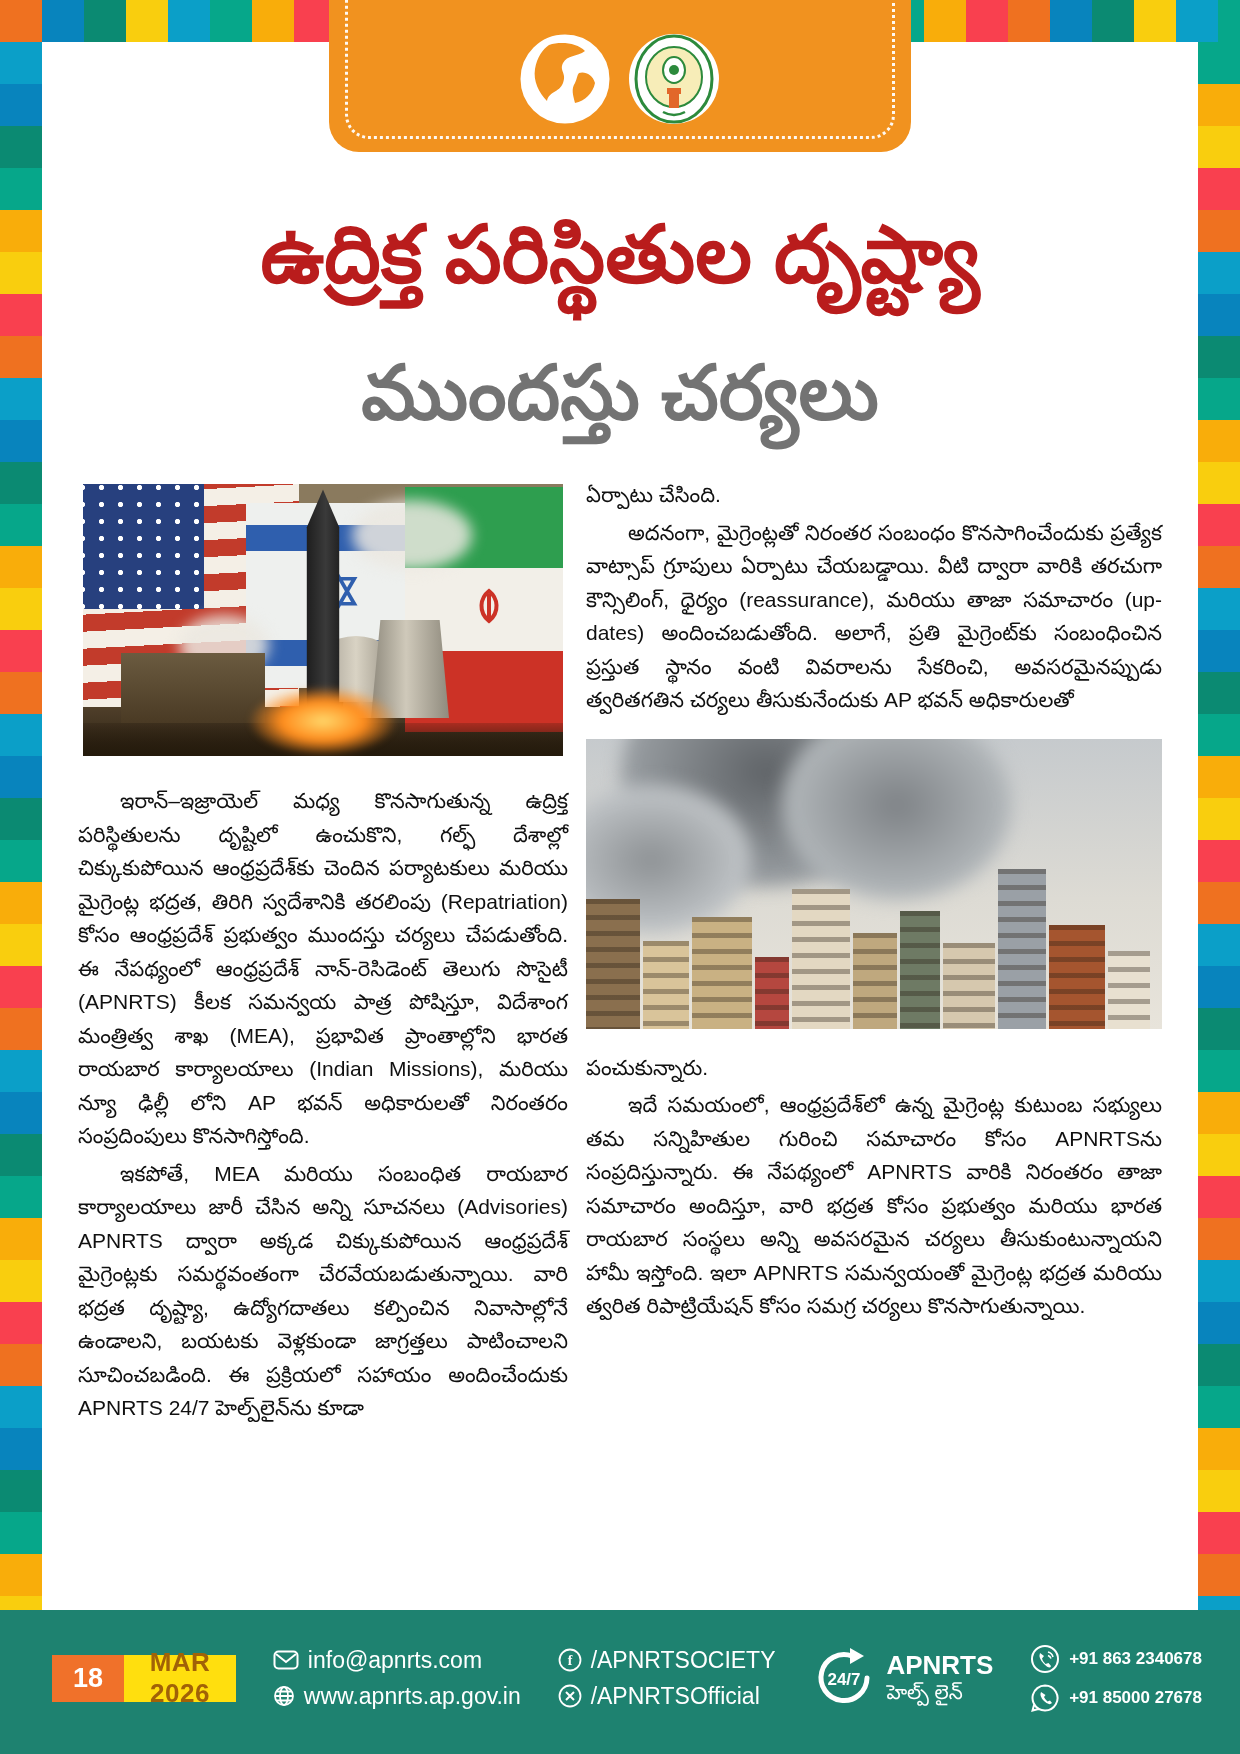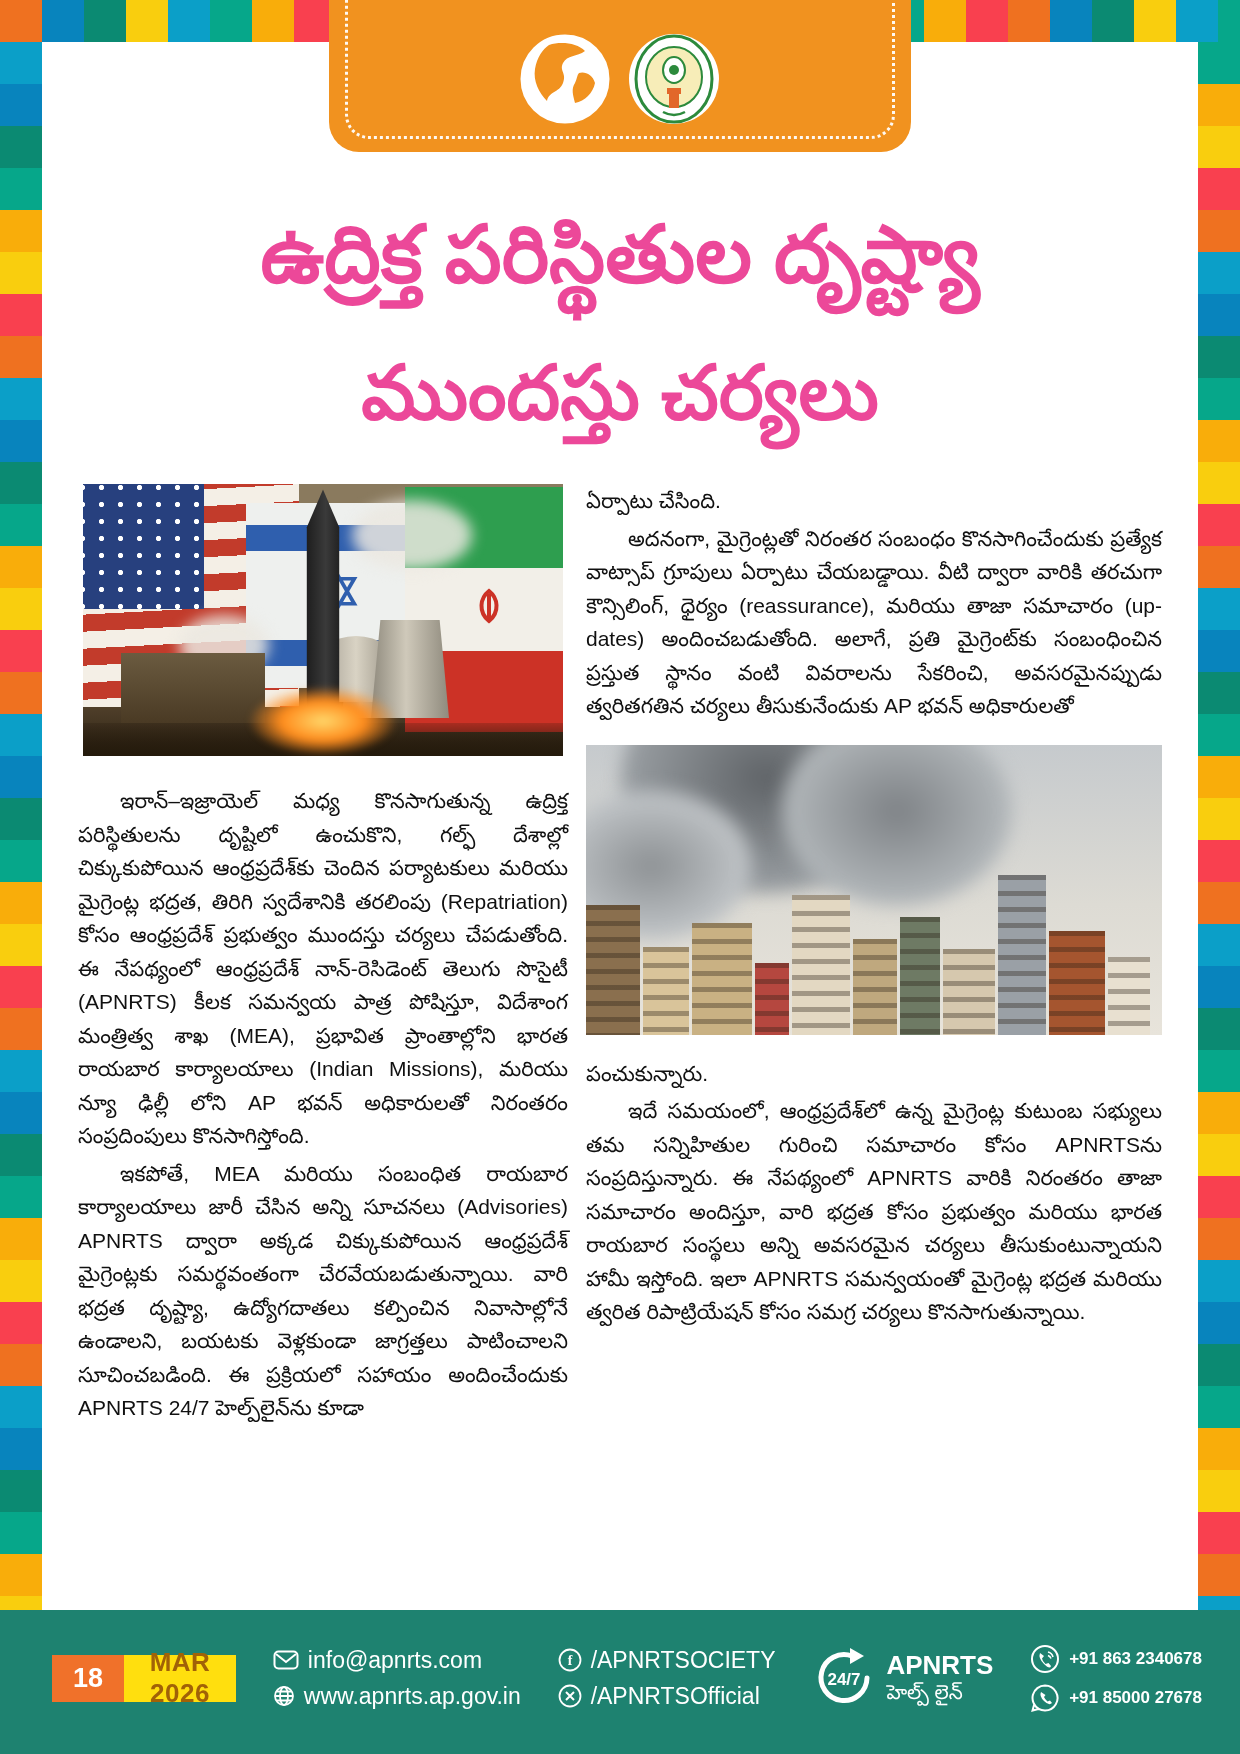--- a/index.html
+++ b/index.html
@@ -30,29 +30,29 @@
     border:3px dotted rgba(255,255,255,.95);border-radius:0 0 24px 24px;}
   .header-inner{position:absolute;inset:0;display:flex;align-items:center;justify-content:center;gap:16px;padding-top:6px;}
   .logo-text{display:flex;flex-direction:column;align-items:center;}
   .logo-acronym{font-family:"Liberation Serif",serif;font-weight:700;color:#fff;
     font-size:62px;line-height:60px;letter-spacing:8px;}
   .logo-rule{width:100%;height:2px;background:#fff;margin:2px 0 3px 0;}
   .logo-sub{font-family:"Liberation Serif",serif;color:#fff;font-size:16px;letter-spacing:.5px;white-space:nowrap;}
 
   
   .headline-black{position:absolute;top:196px;left:60px;right:60px;text-align:center;
-    font-size:80px;line-height:118px;font-weight:700;color:#ec4899;z-index:3;}
+    font-size:80px;line-height:118px;font-weight:700;color:#b91c1c;z-index:3;}
   .headline-red{position:absolute;top:338px;left:60px;right:60px;text-align:center;
-    font-size:76px;line-height:110px;font-weight:700;color:#ec4899;z-index:3;}
+    font-size:76px;line-height:110px;font-weight:700;color:#737373;z-index:3;}
 
   
   .article{position:absolute;top:478px;left:78px;right:78px;bottom:118px;z-index:3;
     display:flex;gap:18px;color:#101010;}
   .col-left{width:490px;flex:none;}
-  .col-right{flex:1;margin-top:6px;}
+  .col-right{flex:1;}
   .article p{margin:0 0 4px 0;font-size:21px;line-height:33.5px;text-align:justify;}
   .indent{text-indent:42px;}
 
   
   .flags-img{position:relative;width:480px;height:272px;margin:6px 0 28px 5px;overflow:hidden;
     background:linear-gradient(180deg,#8a7a5e 55%,#53422c 80%,#2e2314 100%);}
   .us-flag{position:absolute;left:-2%;top:-2%;width:47%;height:84%;
     background:repeating-linear-gradient(177deg,#c23b2b 0 17px,#f4efe6 17px 34px);}
   .us-canton{position:absolute;left:0;top:0;width:58%;height:57%;background:#27407e;
     background-image:radial-gradient(circle,#fff 2.2px,rgba(0,0,0,0) 3px);background-size:19px 17px;}

